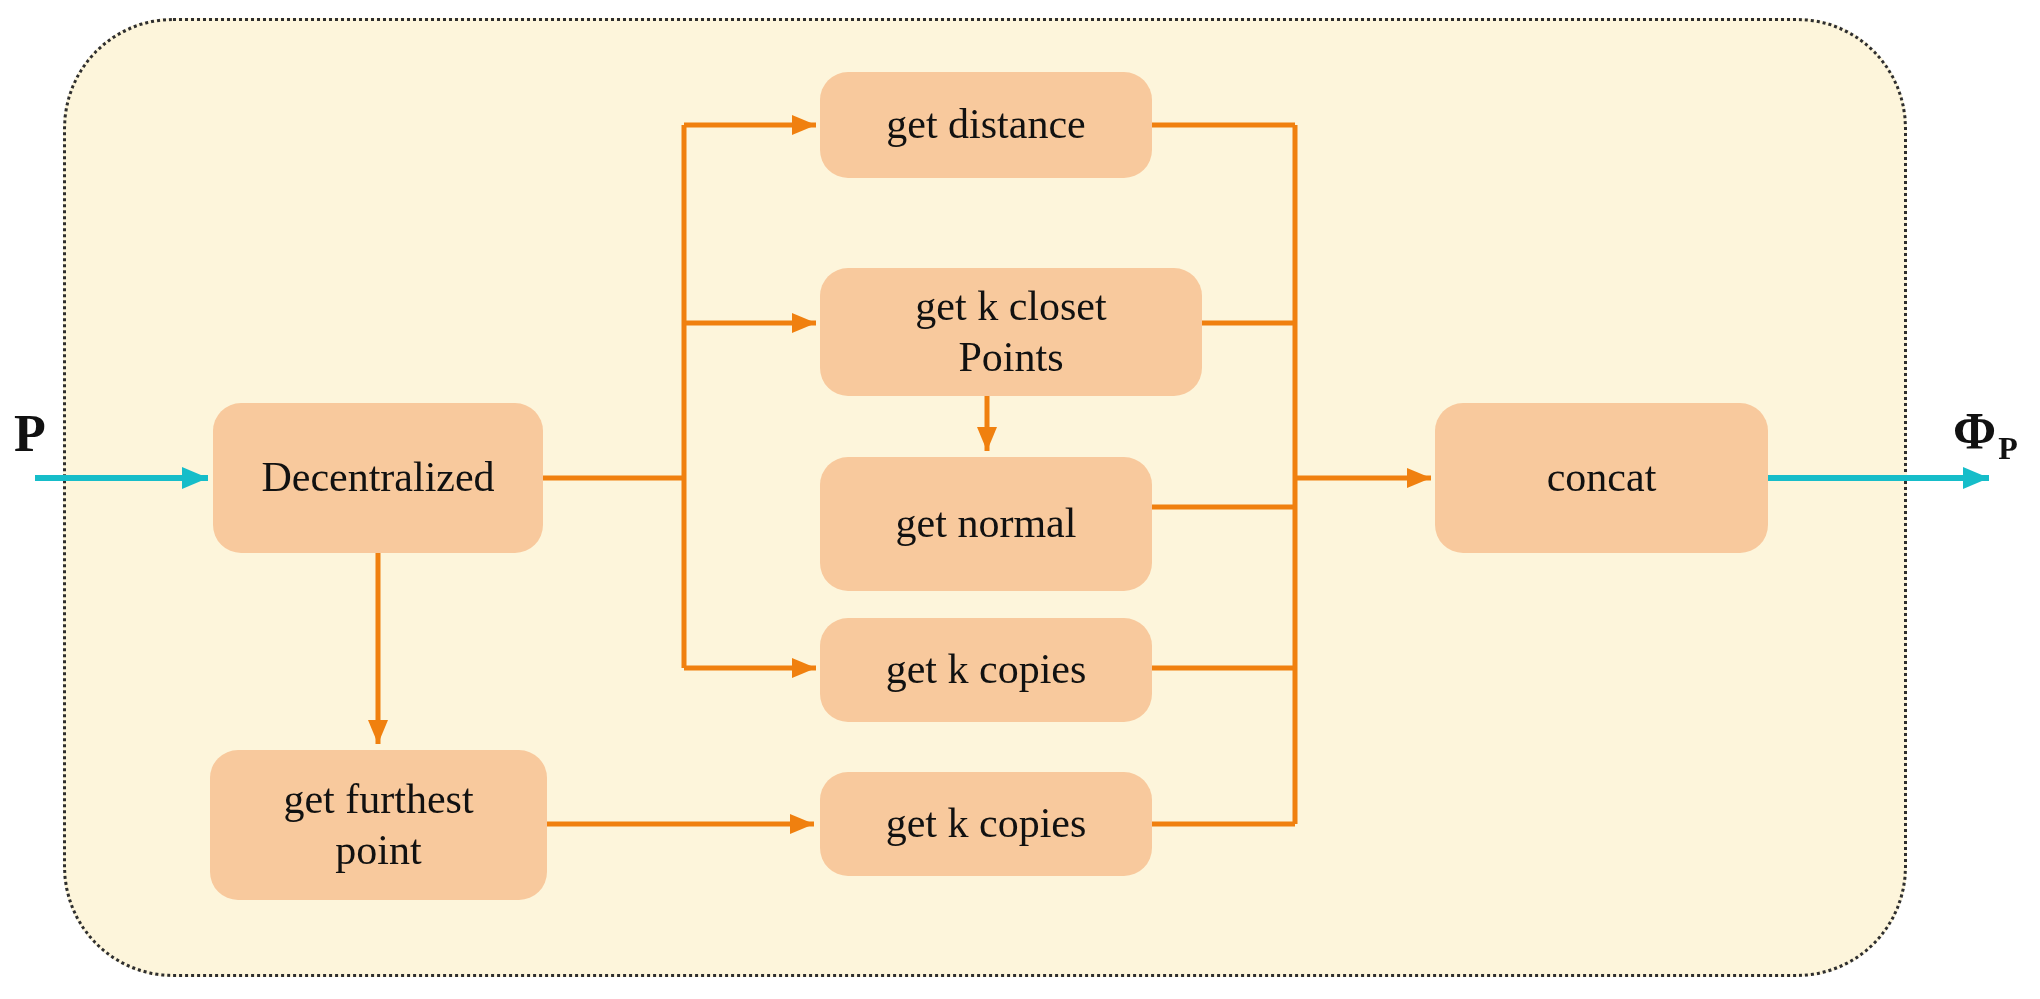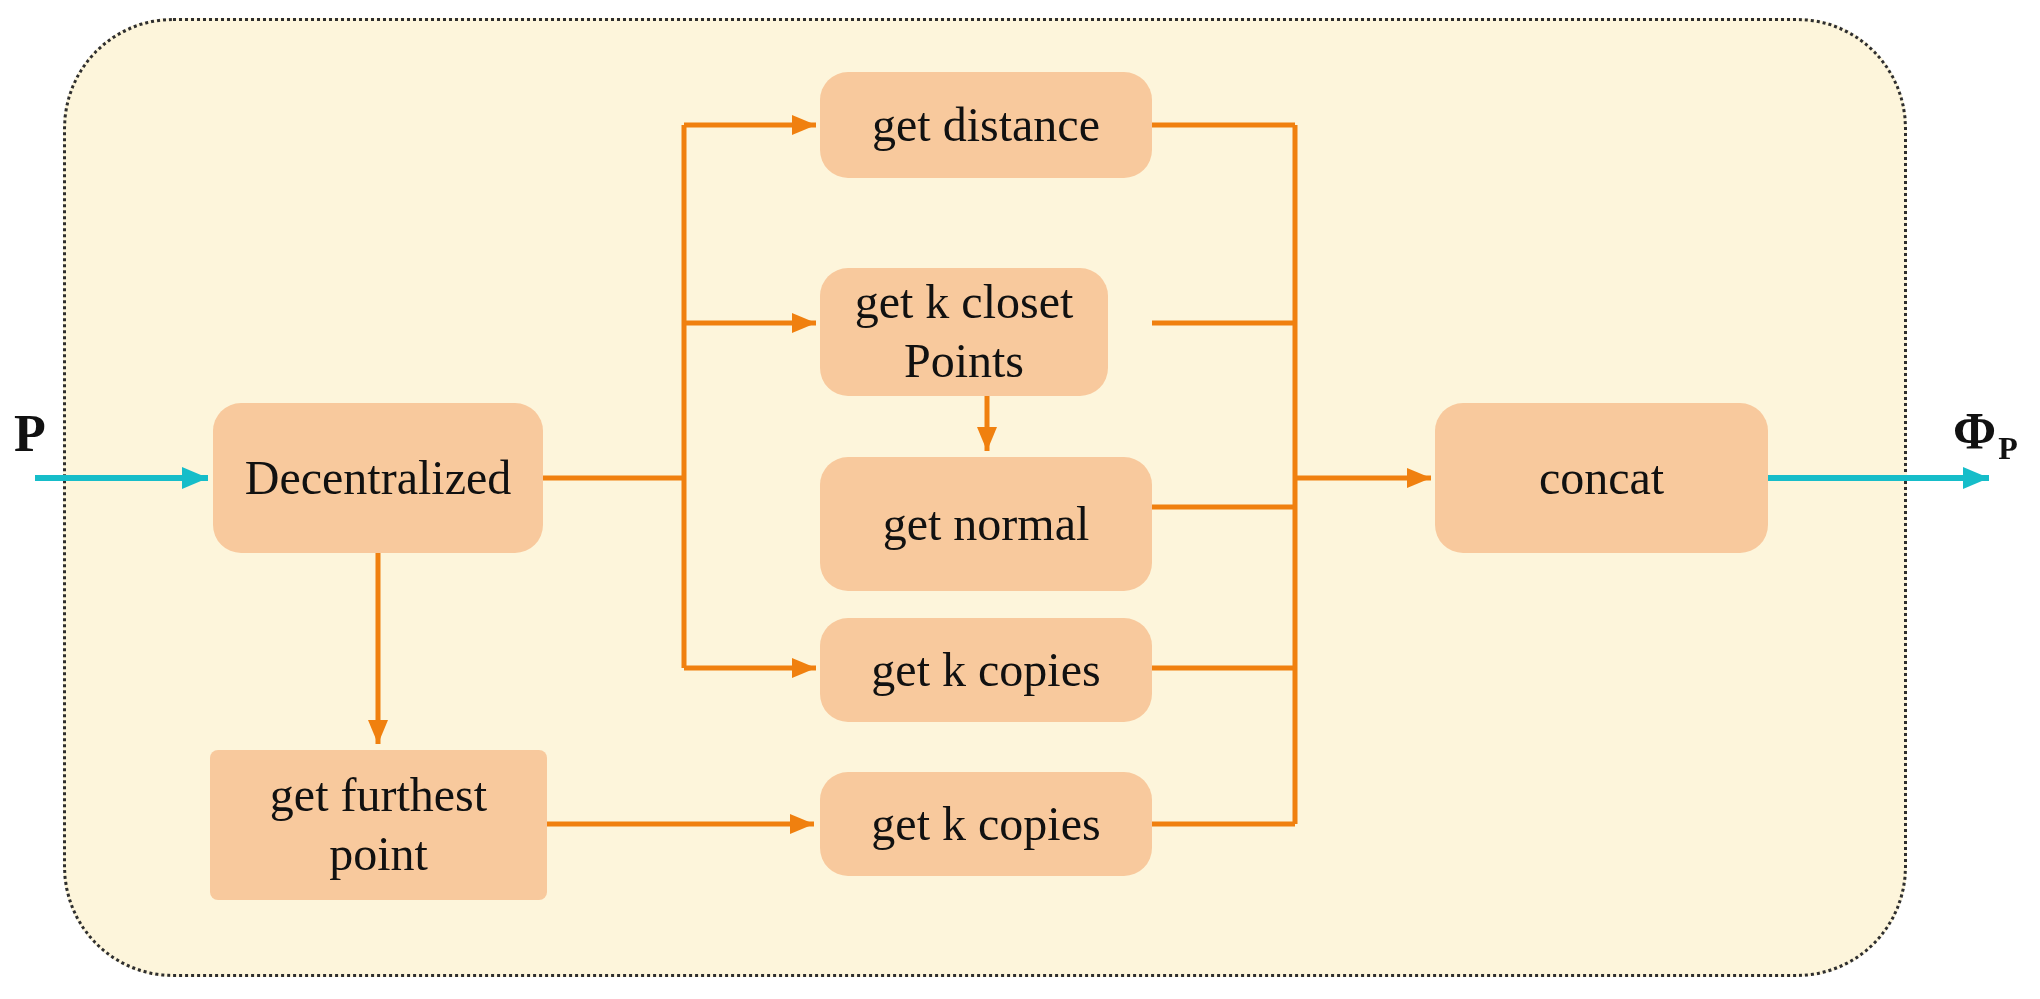--- a/index.html
+++ b/index.html
@@ -14,29 +14,29 @@
   }
   .panel{
     position:absolute; left:63px; top:18px; width:1838px; height:953px;
     background:var(--panel_fill);
     border:3px dotted var(--panel_border);
     border-radius:110px;
   }
   .node{
     position:absolute; display:flex; align-items:center; justify-content:center;
     background:var(--node_fill); border-radius:28px;
-    font-size:48px; line-height:1.22; text-align:center; white-space:pre-line;
+    font-size:42px; line-height:1.22; text-align:center; white-space:pre-line;
   }
   #node-decentralized{left:213px; top:403px; width:330px; height:150px;font-family:Liberation Serif, serif;}
   #node-get-distance {left:820px; top:72px;  width:332px; height:106px;}
-  #node-get-k-closest{left:820px; top:268px; width:288px; height:128px;}
+  #node-get-k-closest{left:820px; top:268px; width:382px; height:128px;}
   #node-get-normal   {left:820px; top:457px; width:332px; height:134px;}
   #node-get-k-copies-top   {left:820px; top:618px; width:332px; height:104px;}
   #node-get-k-copies-bottom{left:820px; top:772px; width:332px; height:104px;}
-  #node-get-furthest {left:210px; top:750px; width:337px; height:150px;border-radius:8px;}
+  #node-get-furthest {left:210px; top:750px; width:337px; height:150px;}
   #node-concat       {left:1435px; top:403px; width:333px; height:150px;justify-content:center;}
 
   #connectors{position:absolute; left:0; top:0; width:2040px; height:999px;}
   #connectors .edge{stroke:var(--line_orange); stroke-width:5; fill:none;}
   #connectors .edge.cyan{stroke:var(--line_cyan); stroke-width:6;}
   #marker-orange path{fill:var(--line_orange);}
   #marker-cyan path{fill:var(--line_cyan);}
 
   .io-label{position:absolute; font-weight:bold; font-size:52px; line-height:1;}
   #input-label{left:14px; top:408px;}

